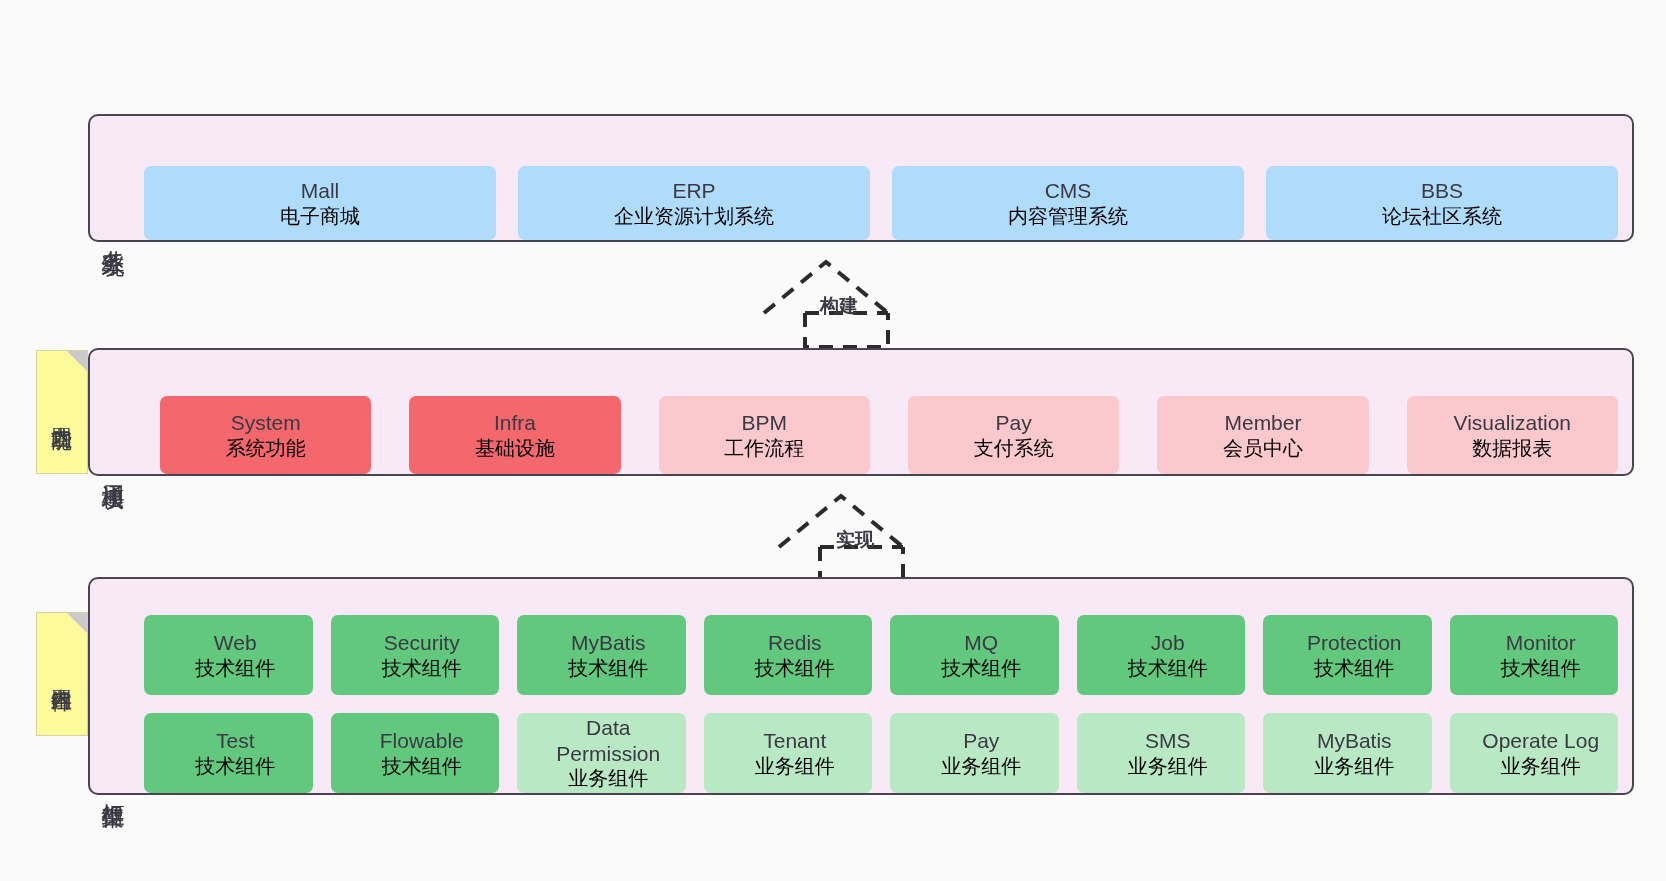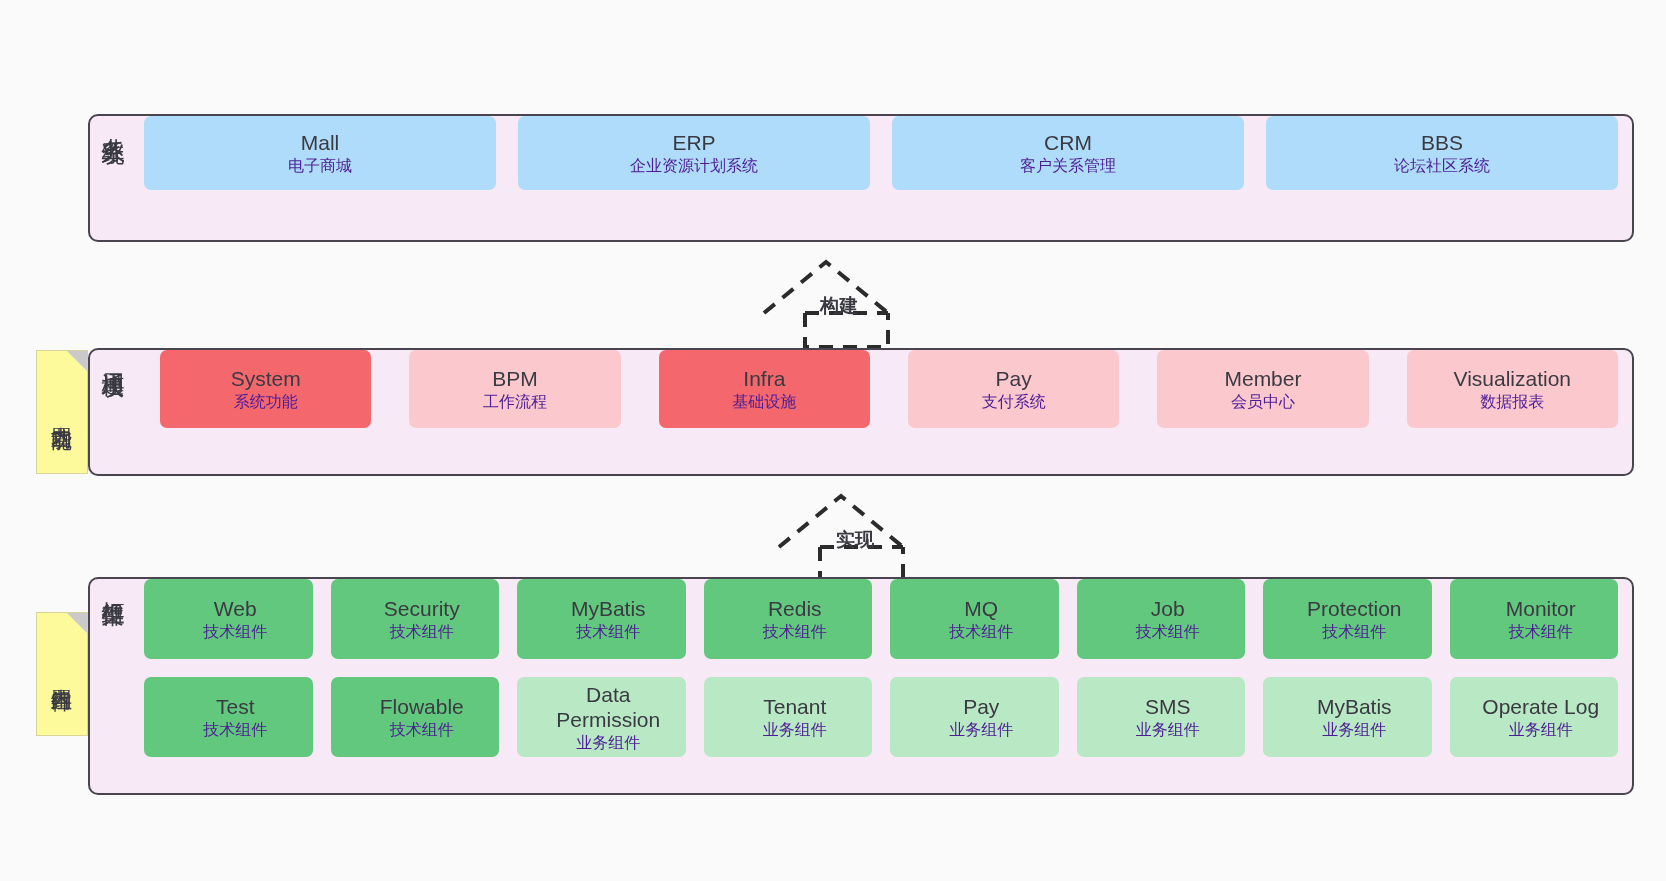--- a/index.html
+++ b/index.html
@@ -25,21 +25,21 @@
 
   
   .layer {
     position: absolute;
     box-sizing: border-box;
     background: #f7e9f5;
     border: 2px solid #4a4450;
     border-radius: 10px;
     display: flex;
     flex-direction: row;
-    align-items: flex-start;
+    align-items: flex-end;
   }
 
   .layer-title {
     flex: 0 0 auto;
     width: 46px;
     display: flex;
     align-items: center;
     justify-content: center;
     font-size: 23px;
     line-height: 1.18;
@@ -77,22 +77,22 @@
     text-align: center;
     line-height: 1.22;
     box-sizing: border-box;
     padding: 4px 6px;
   }
   .card .ctitle {
     font-size: 21px;
     color: #3a3a42;
   }
   .card .csub {
-    font-size: 16px;
-    color: #4c1d95;
+    font-size: 20px;
+    color: #000000;
   }
 
   
   .c-blue      { background: #afdcfb; }
   .c-red       { background: #f4676d; }
   .c-pink      { background: #fbc8ce; }
   .c-green     { background: #62c87e; }
   .c-lightgreen{ background: #b9e8c4; }
 
   
@@ -165,25 +165,25 @@
           <div class="ctitle">Mall</div>
           <div class="csub">电子商城</div>
         </div>
 
 
         <div class="card c-blue">
           <div class="ctitle">ERP</div>
           <div class="csub">企业资源计划系统</div>
         </div>
 
+
         <div class="card c-blue">
-          <div class="ctitle">CRM</div>
-          <div class="csub">客户关系管理</div>
-        </div>
-
+          <div class="ctitle">CMS</div>
+          <div class="csub">内容管理系统</div>
+        </div>
 
         <div class="card c-blue">
           <div class="ctitle">BBS</div>
           <div class="csub">论坛社区系统</div>
         </div>
 
       </div>
     </div>
   </div>
 
@@ -202,28 +202,28 @@
   <div class="layer" id="layer-common">
     <div class="layer-title">通用模块</div>
     <div class="layer-body">
       <div class="row">
 
         <div class="card c-red">
           <div class="ctitle">System</div>
           <div class="csub">系统功能</div>
         </div>
 
+        <div class="card c-red">
+          <div class="ctitle">Infra</div>
+          <div class="csub">基础设施</div>
+        </div>
+
         <div class="card c-pink">
           <div class="ctitle">BPM</div>
           <div class="csub">工作流程</div>
-        </div>
-
-        <div class="card c-red">
-          <div class="ctitle">Infra</div>
-          <div class="csub">基础设施</div>
         </div>
 
         <div class="card c-pink">
           <div class="ctitle">Pay</div>
           <div class="csub">支付系统</div>
         </div>
 
         <div class="card c-pink">
           <div class="ctitle">Member</div>
           <div class="csub">会员中心</div>

